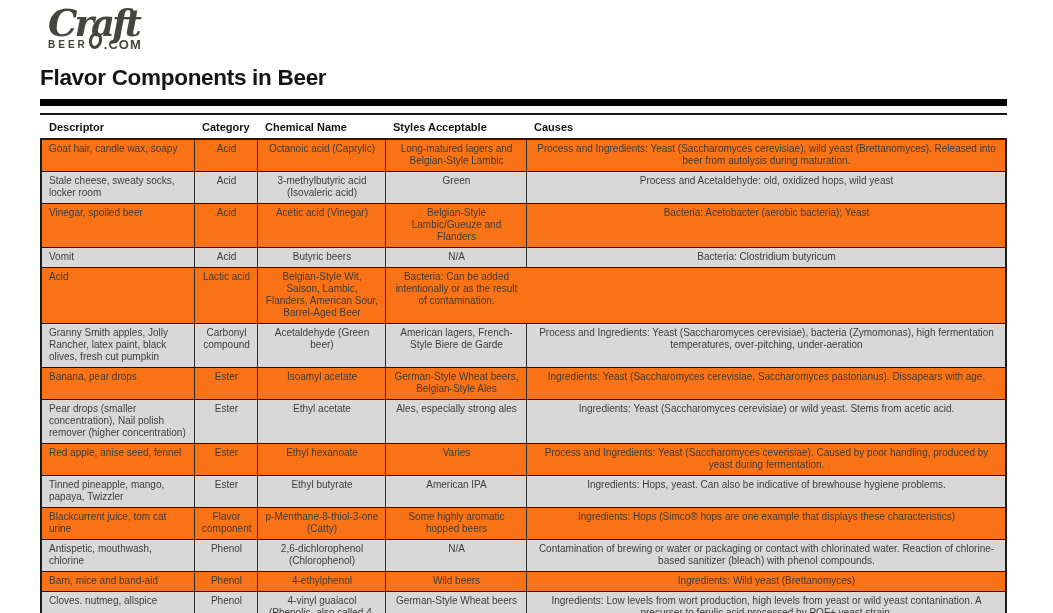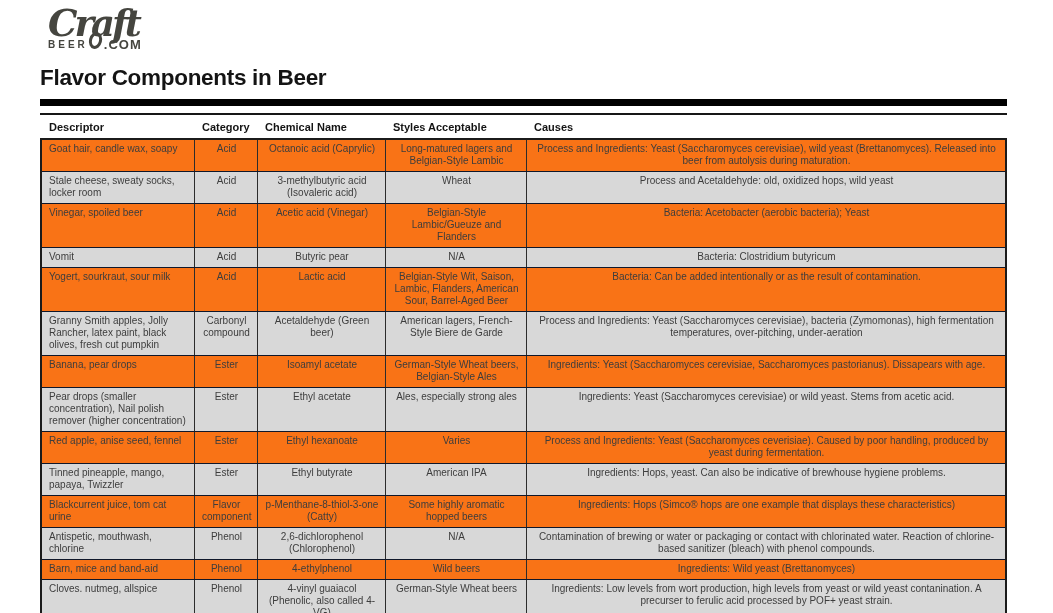--- a/index.html
+++ b/index.html
@@ -111,39 +111,38 @@
       <div class="tcell">Goat hair, candle wax, soapy</div>
       <div class="tcell">Acid</div>
       <div class="tcell">Octanoic acid (Caprylic)</div>
       <div class="tcell">Long-matured lagers and Belgian-Style Lambic</div>
       <div class="tcell">Process and Ingredients: Yeast (Saccharomyces cerevisiae), wild yeast (Brettanomyces). Released into beer from autolysis during maturation.</div>
     </div>
       <div class="trow alt">
       <div class="tcell">Stale cheese, sweaty socks, locker room</div>
       <div class="tcell">Acid</div>
       <div class="tcell">3-methylbutyric acid (Isovaleric acid)</div>
-      <div class="tcell">Wheat</div>
+      <div class="tcell">Green</div>
       <div class="tcell">Process and Acetaldehyde: old, oxidized hops, wild yeast</div>
     </div>
       <div class="trow">
       <div class="tcell">Vinegar, spoiled beer</div>
       <div class="tcell">Acid</div>
       <div class="tcell">Acetic acid (Vinegar)</div>
       <div class="tcell">Belgian-Style Lambic/Gueuze and Flanders</div>
       <div class="tcell">Bacteria: Acetobacter (aerobic bacteria); Yeast</div>
     </div>
       <div class="trow alt">
       <div class="tcell">Vomit</div>
       <div class="tcell">Acid</div>
-      <div class="tcell">Butyric pear</div>
+      <div class="tcell">Butyric beers</div>
       <div class="tcell">N/A</div>
       <div class="tcell">Bacteria: Clostridium butyricum</div>
     </div>
       <div class="trow">
-      <div class="tcell">Yogert, sourkraut, sour milk</div>
       <div class="tcell">Acid</div>
       <div class="tcell">Lactic acid</div>
       <div class="tcell">Belgian-Style Wit, Saison, Lambic, Flanders, American Sour, Barrel-Aged Beer</div>
       <div class="tcell">Bacteria: Can be added intentionally or as the result of contamination.</div>
     </div>
       <div class="trow alt">
       <div class="tcell">Granny Smith apples, Jolly Rancher, latex paint, black olives, fresh cut pumpkin</div>
       <div class="tcell">Carbonyl compound</div>
       <div class="tcell">Acetaldehyde (Green beer)</div>
       <div class="tcell">American lagers, French-Style Biere de Garde</div>

